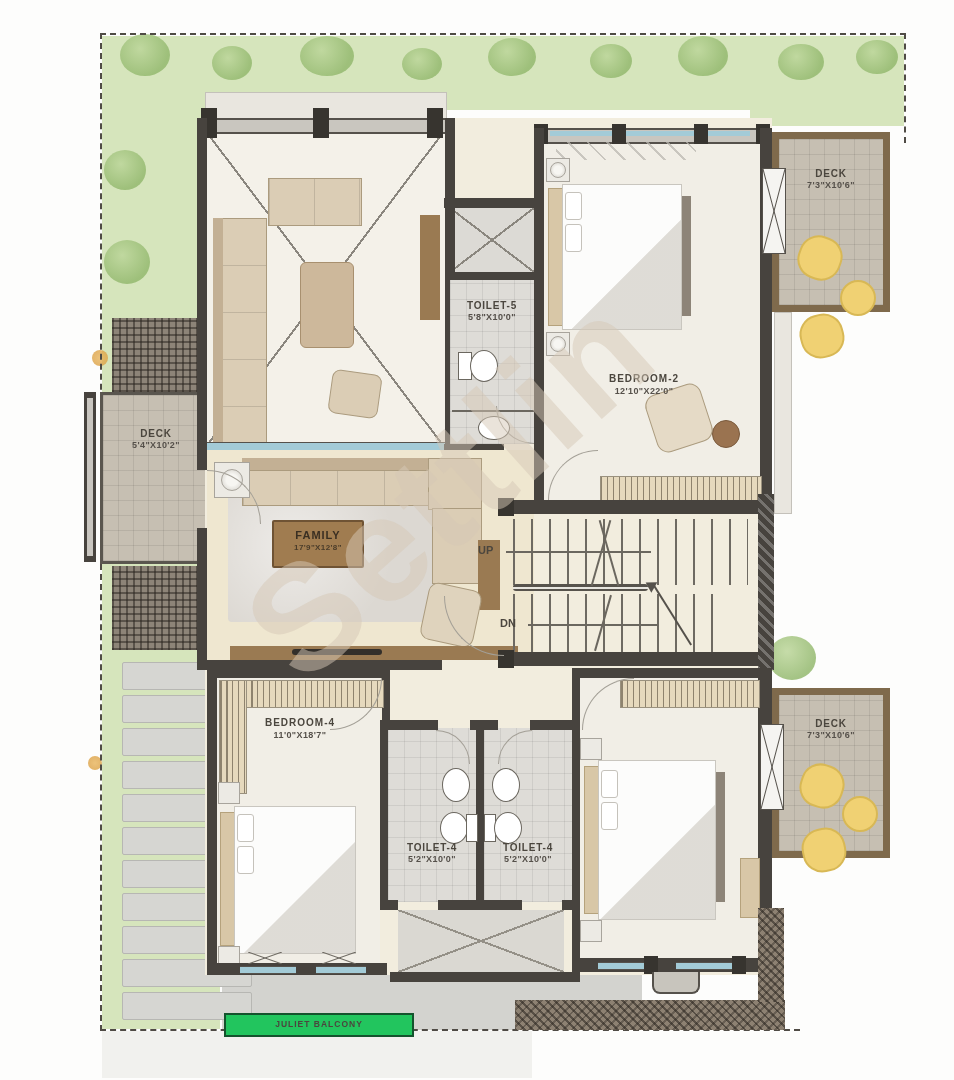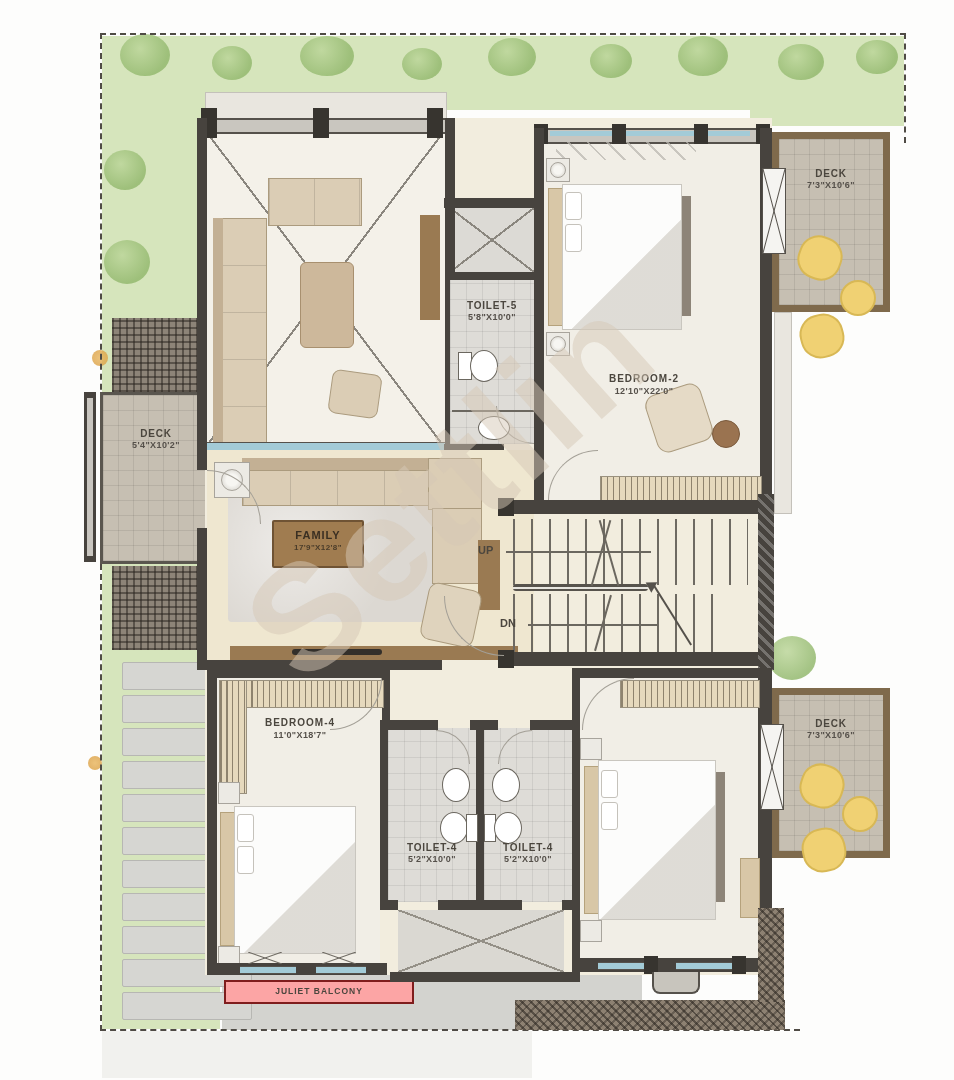--- a/index.html
+++ b/index.html
@@ -61,21 +61,21 @@
   .tread{background-image:repeating-linear-gradient(90deg, #6e6a62 0 2px, transparent 2px 18px);}
   .thinline{background:#6b675f;}
   
   .rlabel{font-weight:bold;font-size:10px;letter-spacing:1px;text-align:center;color:#4b463e;line-height:1.3;white-space:pre-line;}
   .rdims{font-weight:bold;font-size:9px;letter-spacing:.4px;text-align:center;color:#55504a;margin-top:1px;}
   .slabel{font-weight:bold;font-size:10px;letter-spacing:.8px;text-align:center;color:#4b463e;}
   .updn{font-weight:bold;font-size:11px;color:#4b463e;}
   .plate{background:#a07c50;border:2px solid #6f5334;border-radius:2px;text-align:center;padding-top:6px;box-sizing:border-box;}
   .plate .rlabel{color:#3a2f22;font-size:11px;}
   .plate .rdims{color:#4a3c2a;font-size:8px;}
-  .jplate{background:#fca5a5;border:2px solid #7f1d1d;text-align:center;}
+  .jplate{background:#22c55e;border:2px solid #14532d;text-align:center;margin-top:33px;}
   .jplate .slabel{font-size:8.5px;line-height:18px;letter-spacing:1px;}
   .watermark{font-weight:bold;font-size:150px;color:rgba(213,199,181,.5);transform:rotate(-42deg);
              pointer-events:none;text-align:center;letter-spacing:4px;}
 </style>
 </head>
 <body>
 
 <div id="plan">
 
   <div class="abs grass" style="left:102px;top:36px;width:802px;height:74px;"></div>

